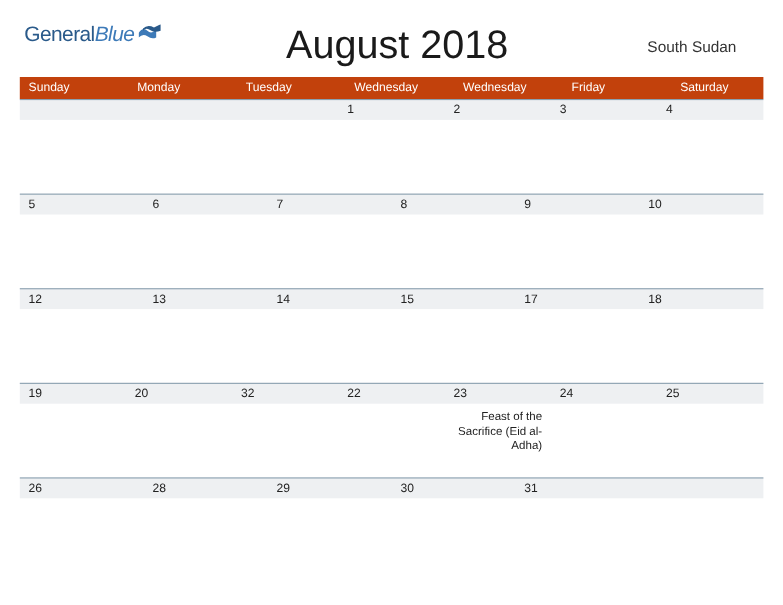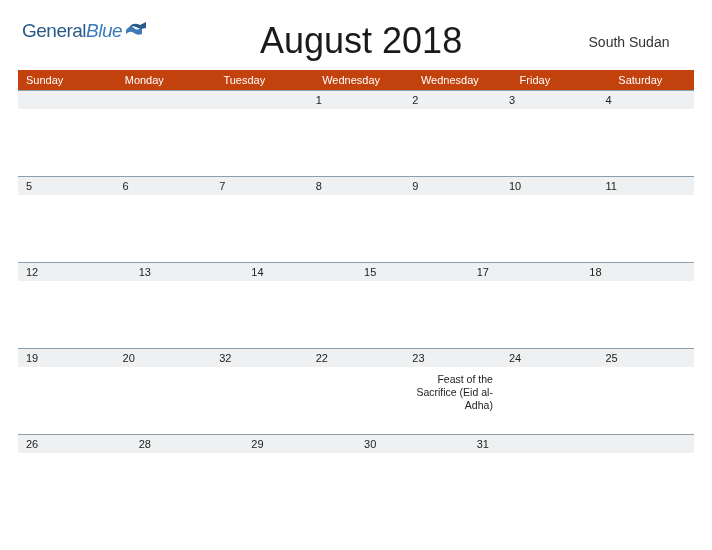--- a/index.html
+++ b/index.html
@@ -149,21 +149,20 @@
         </div>
       </div>
       <div class="week-wrap">
         <div class="date-strip">
           <div class="daynum">5</div>
           <div class="daynum">6</div>
           <div class="daynum">7</div>
           <div class="daynum">8</div>
           <div class="daynum">9</div>
           <div class="daynum">10</div>
-          <div class="daynum">11</div>
         </div>
         <div class="week-body">
           <div class="cell"></div>
           <div class="cell"></div>
           <div class="cell"></div>
           <div class="cell"></div>
           <div class="cell"></div>
           <div class="cell"></div>
           <div class="cell"></div>
         </div>

